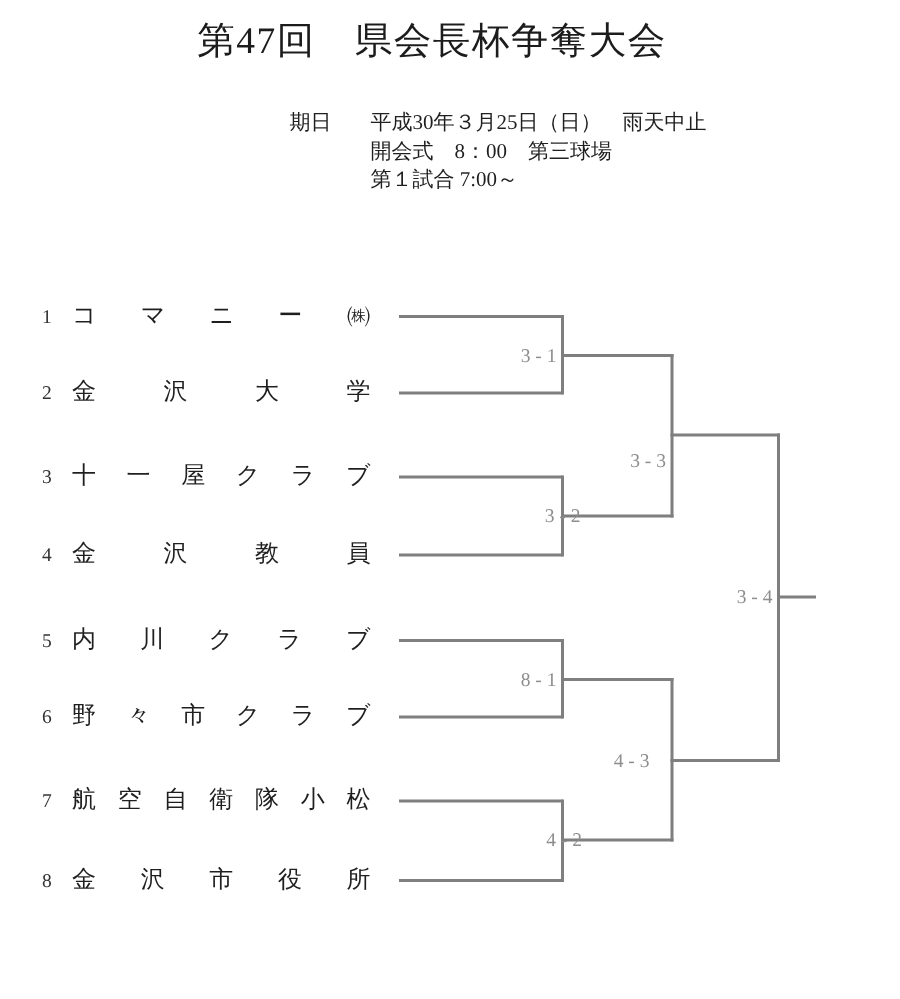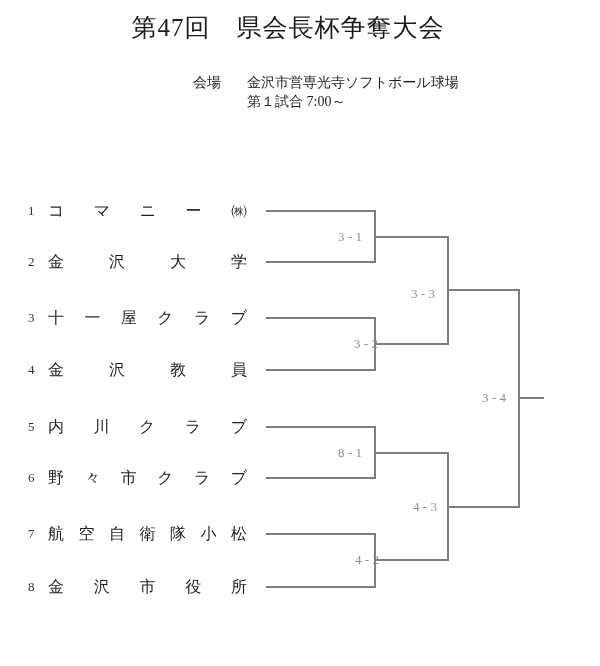--- a/index.html
+++ b/index.html
@@ -42,30 +42,30 @@
   .l-m41 { left:374px; top:452px; width:75px; }
   .l-m42 { left:374px; top:559px; width:75px; }
   .v-s1 { left:447px; top:236px; height:109px; }
   .v-s2 { left:447px; top:452px; height:109px; }
   .l-m33 { left:447px; top:289px; width:73px; }
   .l-m43 { left:447px; top:506px; width:73px; }
   .v-f  { left:518px; top:289px; height:219px; }
   .l-champ { left:518px; top:397px; width:26px; }
   
   .match-label {
-    position:absolute; width:42px; text-align:center;
+    position:absolute; width:42px; text-align:right;
     font-size:13px; line-height:14px; color:#8e8e8e; letter-spacing:0px;
     white-space:pre;
   }
   .m31 { left:329px; top:230px; }
   .m32 { left:345px; top:337px; }
   .m41 { left:329px; top:446px; }
   .m42 { left:346px; top:553px; }
-  .m33 { left:402px; top:287px; }
-  .m43 { left:404px; top:500px; }
+  .m33 { left:402px; top:300px; }
+  .m43 { left:391px; top:500px; }
   .m34 { left:473px; top:391px; }
   
   .team-row { position:absolute; left:28px; width:219px; height:21px; }
   .tr1 { top:200px; } .tr2 { top:251px; } .tr3 { top:307px; } .tr4 { top:359px; }
   .tr5 { top:416px; } .tr6 { top:467px; } .tr7 { top:523px; } .tr8 { top:576px; }
   .seed {
     position:absolute; left:0; top:3px; font-size:13px; color:#333333;
     line-height:15px;
   }
   .name {
@@ -76,25 +76,26 @@
 </style>
 </head>
 <body>
 
 <div class="page">
 
   <h1 class="title">第47回　県会長杯争奪大会</h1>
 
   <div class="info">
     <div class="info-row">
-      <span class="info-label">会場</span>
-      <span class="info-value">金沢市営専光寺ソフトボール球場</span>
+      <span class="info-label">期日</span>
+      <span class="info-value">平成30年３月25日（日）　雨天中止</span>
     </div>
     <div class="info-row">
       <span class="info-label"></span>
+      <span class="info-value">開会式　8：00　第三球場</span>
     </div>
     <div class="info-row">
       <span class="info-label"></span>
       <span class="info-value">第１試合 7:00～</span>
     </div>
   </div>
 
   <div>
 
     <div class="team-row tr1">

